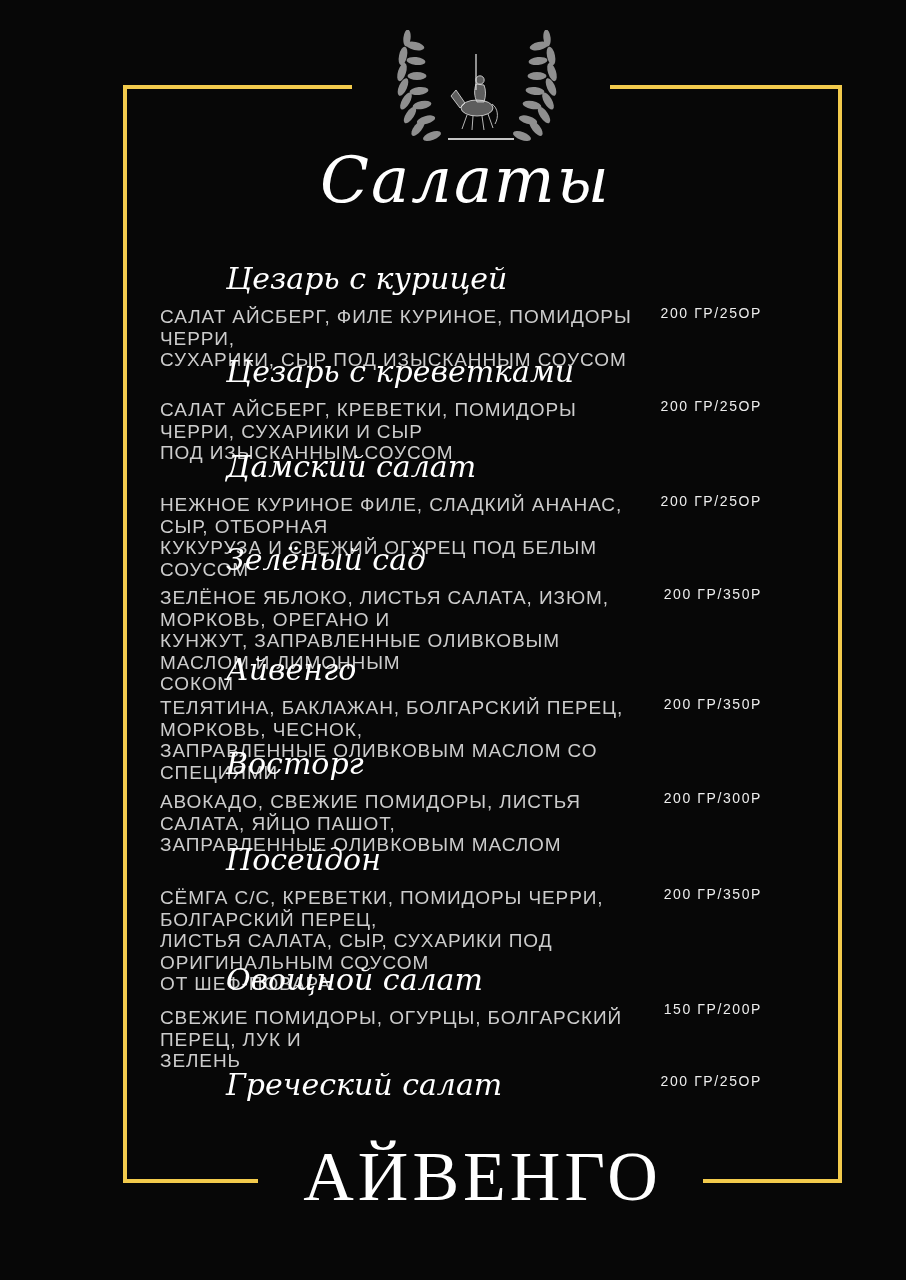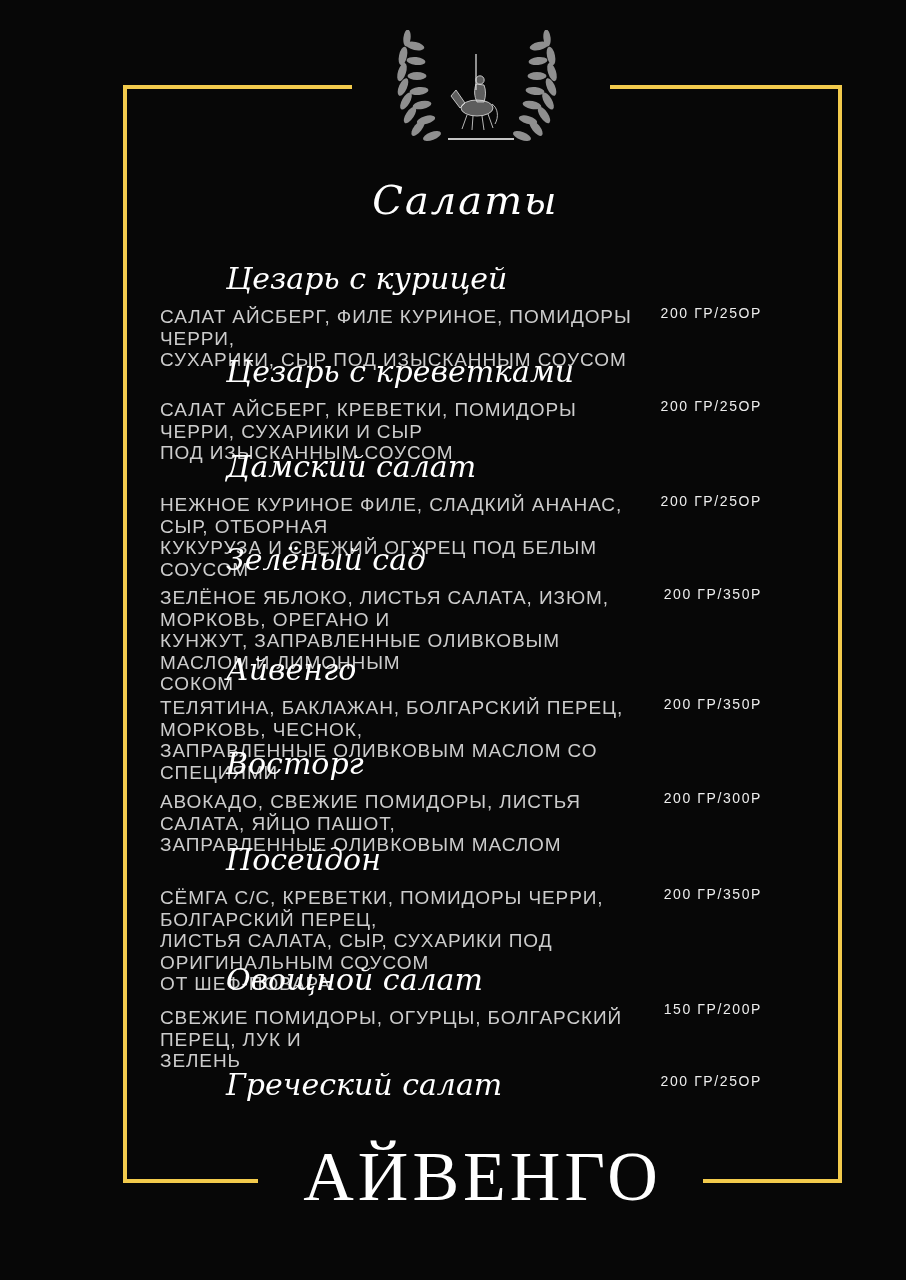--- a/index.html
+++ b/index.html
@@ -27,26 +27,26 @@
   .f-right {left:838px;top:85px;width:4px;height:1098px;}
   .f-top-l {left:123px;top:85px;width:229px;height:4px;}
   .f-top-r {left:610px;top:85px;width:232px;height:4px;}
   .f-bot-l {left:123px;top:1179px;width:135px;height:4px;}
   .f-bot-r {left:703px;top:1179px;width:139px;height:4px;}
   
   .emblem{left:382px;top:30px;width:190px;height:115px;}
   .divider{left:448px;top:138px;width:66px;height:2px;background:var(--divider);}
   
   .section-title{
-    left:123px;top:180px;width:719px;
+    left:123px;top:148px;width:719px;
     text-align:center;
     transform:translateX(-17px);
     font-family:"DejaVu Serif",serif;
     font-style:italic;
-    font-size:40px;
+    font-size:64px;
     letter-spacing:2px;
     color:var(--title);
     line-height:1;
   }
   
   .menu-items{left:158px;top:0;width:604px;height:1280px;}
   .row{position:absolute;left:0;width:604px;}
   .item-name{
     position:absolute;left:24px;top:0;
     font-family:"DejaVu Serif",serif;

